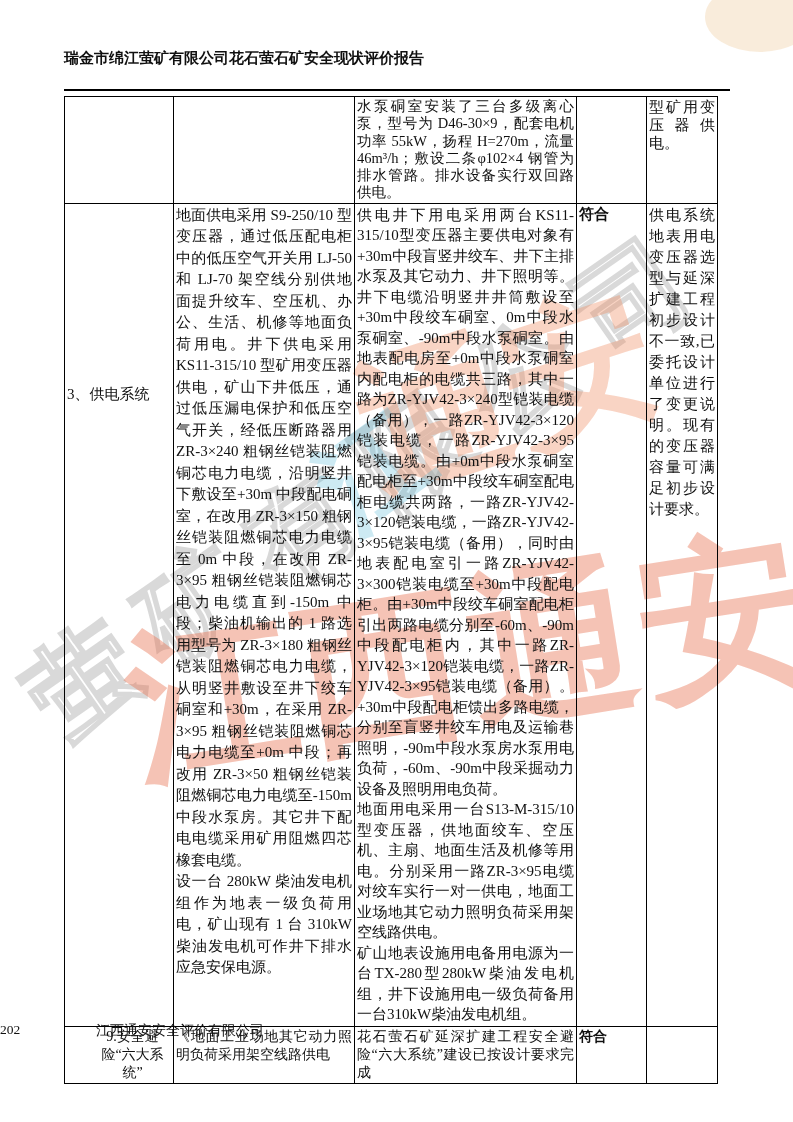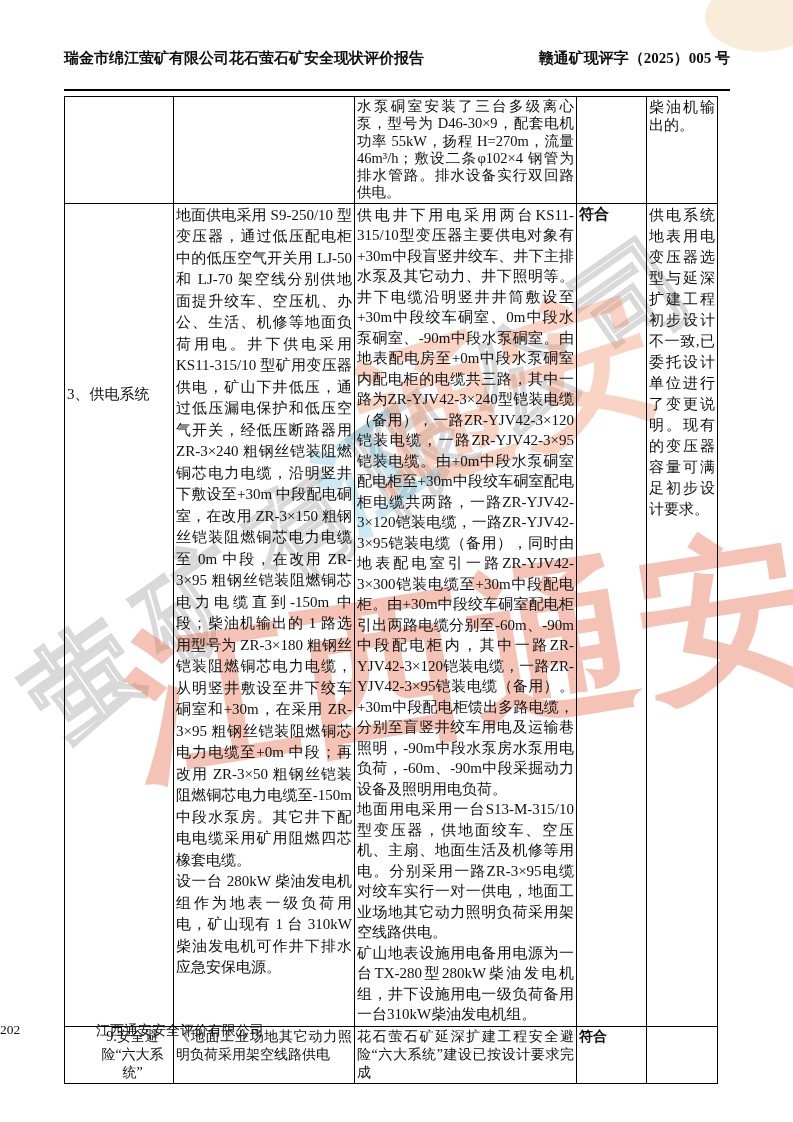--- a/index.html
+++ b/index.html
@@ -88,39 +88,38 @@
 <div class="page">
 
   <div class="wm wm-gray">萤矿有限公司</div>
   <div class="wm wm-orange">通安</div>
   <div class="wm wm-red">江西通安</div>
   <div class="wm wm-cyan">江</div>
   <div class="wm-corner"></div>
 
   <div class="header">
     <span>瑞金市绵江萤矿有限公司花石萤石矿安全现状评价报告</span>
-    <span>赣通矿现评字（2025）005 号</span>
   </div>
   <div class="header-rule"></div>
 
   <table class="main">
     <colgroup>
       <col style="width:109px">
         <col style="width:181px">
         <col style="width:222px">
         <col style="width:70px">
         <col style="width:71px">
     </colgroup>
     <tbody>
         <tr class="r1">
       <td class="c-item"></td>
       <td class="c-design"></td>
       <td class="cell-actual-1">水泵硐室安装了三台多级离心泵，型号为 D46-30×9，配套电机功率 55kW，扬程 H=270m，流量 46m³/h；敷设二条φ102×4 钢管为排水管路。排水设备实行双回路供电。</td>
       <td class="cell-conf"></td>
-      <td class="cell-remark-1">柴油机输出的。</td>
+      <td class="cell-remark-1">型矿用变压器供电。</td>
     </tr>
     <tr class="r2">
       <td class="cell-item-2">
         <span class="item-label">3、供电系统</span>
       </td>
       <td class="cell-design-2">地面供电采用 S9-250/10 型变压器，通过低压配电柜中的低压空气开关用 LJ-50 和 LJ-70 架空线分别供地面提升绞车、空压机、办公、生活、机修等地面负荷用电。井下供电采用 KS11-315/10 型矿用变压器供电，矿山下井低压，通过低压漏电保护和低压空气开关，经低压断路器用 ZR-3×240 粗钢丝铠装阻燃铜芯电力电缆，沿明竖井下敷设至+30m 中段配电硐室，在改用 ZR-3×150 粗钢丝铠装阻燃铜芯电力电缆至 0m 中段，在改用 ZR-3×95 粗钢丝铠装阻燃铜芯电力电缆直到-150m 中段；柴油机输出的 1 路选用型号为 ZR-3×180 粗钢丝铠装阻燃铜芯电力电缆，从明竖井敷设至井下绞车硐室和+30m，在采用 ZR-3×95 粗钢丝铠装阻燃铜芯电力电缆至+0m 中段；再改用 ZR-3×50 粗钢丝铠装阻燃铜芯电力电缆至-150m 中段水泵房。其它井下配电电缆采用矿用阻燃四芯橡套电缆。
 设一台 280kW 柴油发电机组作为地表一级负荷用电，矿山现有 1 台 310kW 柴油发电机可作井下排水应急安保电源。</td>
       <td class="cell-actual-2">供电井下用电采用两台KS11-315/10型变压器主要供电对象有+30m中段盲竖井绞车、井下主排水泵及其它动力、井下照明等。井下电缆沿明竖井井筒敷设至+30m中段绞车硐室、0m中段水泵硐室、-90m中段水泵硐室。由地表配电房至+0m中段水泵硐室内配电柜的电缆共三路，其中一路为ZR-YJV42-3×240型铠装电缆（备用），一路ZR-YJV42-3×120铠装电缆，一路ZR-YJV42-3×95铠装电缆。由+0m中段水泵硐室配电柜至+30m中段绞车硐室配电柜电缆共两路，一路ZR-YJV42-3×120铠装电缆，一路ZR-YJV42-3×95铠装电缆（备用），同时由地表配电室引一路ZR-YJV42-3×300铠装电缆至+30m中段配电柜。由+30m中段绞车硐室配电柜引出两路电缆分别至-60m、-90m中段配电柜内，其中一路ZR-YJV42-3×120铠装电缆，一路ZR-YJV42-3×95铠装电缆（备用）。+30m中段配电柜馈出多路电缆，分别至盲竖井绞车用电及运输巷照明，-90m中段水泵房水泵用电负荷，-60m、-90m中段采掘动力设备及照明用电负荷。
 地面用电采用一台S13-M-315/10型变压器，供地面绞车、空压机、主扇、地面生活及机修等用电。分别采用一路ZR-3×95电缆对绞车实行一对一供电，地面工业场地其它动力照明负荷采用架空线路供电。
 矿山地表设施用电备用电源为一台TX-280型280kW柴油发电机组，井下设施用电一级负荷备用一台310kW柴油发电机组。</td>

